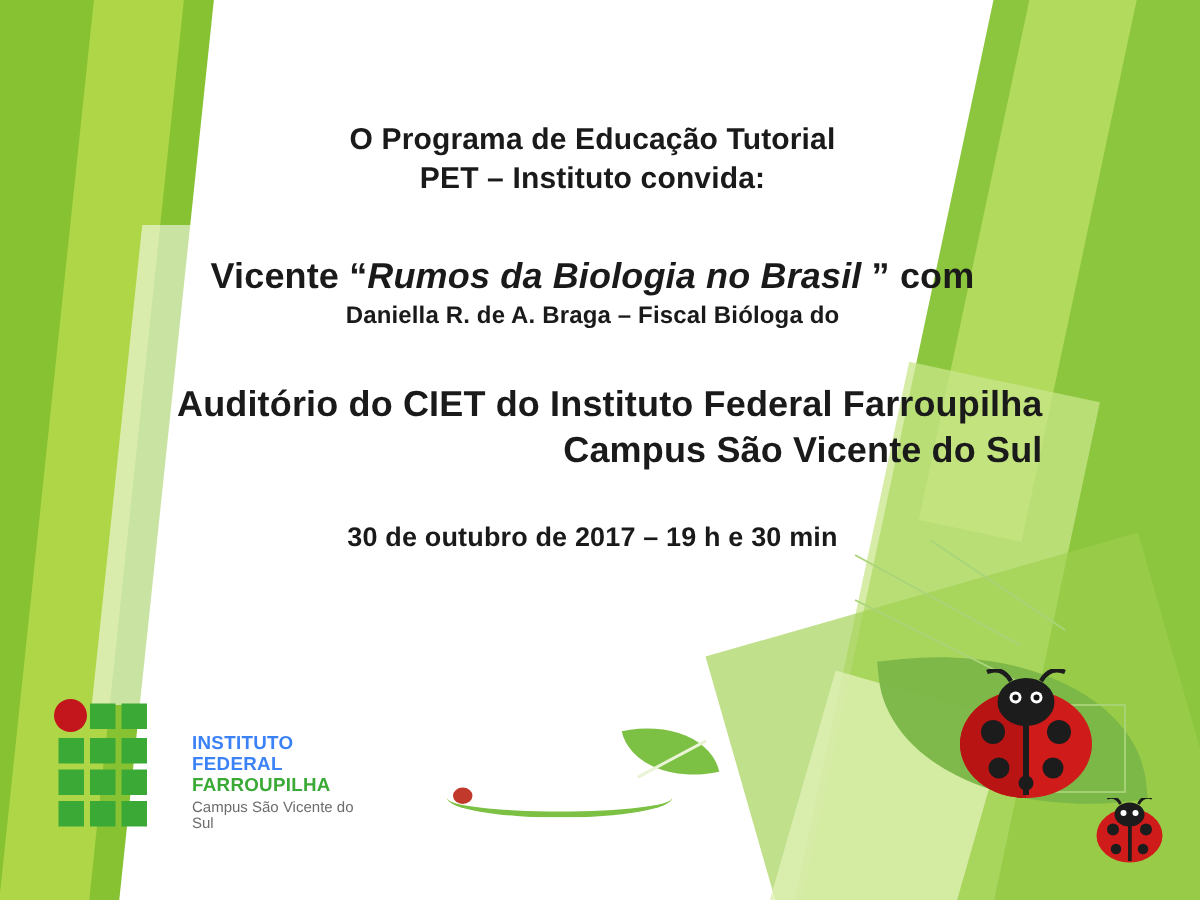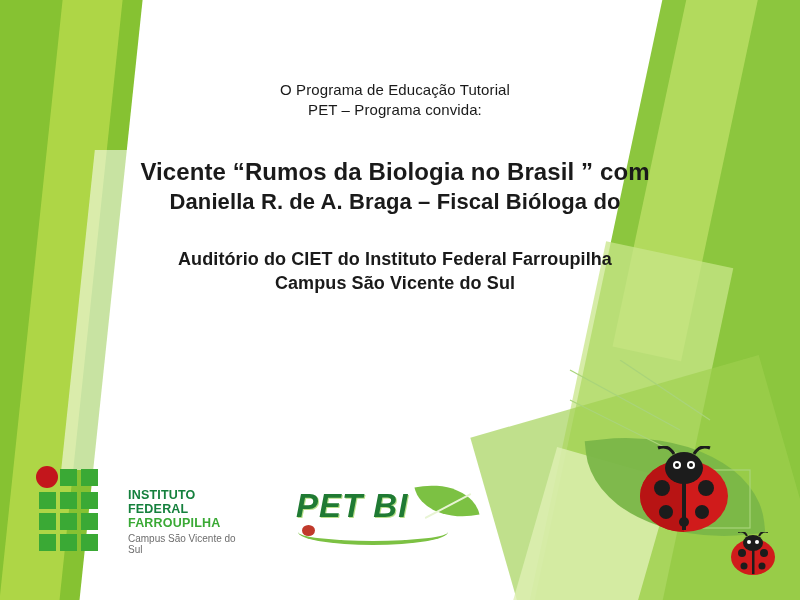--- a/index.html
+++ b/index.html
@@ -146,44 +146,46 @@
     margin: 0;
     line-height: 1.32;
     letter-spacing: 0.1px;
   }
 
   .para {
     margin: 0 0 0 0;
   }
 
   .block-1 {
-    font-size: 15px;
-    font-weight: normal;
+    font-size: 20px;
+    font-weight: bold;
     text-align: center;
   }
 
   .spacer-1 { height: 36px; }
 
   .block-2 {
     font-size: 24px;
     font-weight: bold;
   }
   .block-2 .l2,
   .block-2 .l3 {
-    font-size: 22px;
+    font-size: 16px;
   }
   .title-italic {
+    font-style: italic;
     font-weight: bold;
   }
 
   .spacer-2 { height: 32px; }
 
   .block-3 {
-    font-size: 18px;
-    font-weight: bold;
+    font-size: 24px;
+    font-weight: bold;
+    text-align: right;
   }
 
   .spacer-3 { height: 30px; }
 
   .block-4 {
     font-size: 18px;
     font-weight: bold;
   }
 
   
@@ -218,21 +220,21 @@
   }
   .iff-text {
     position: absolute;
     left: 92px;
     top: 26px;
     line-height: 1.12;
   }
   .iff-t1 {
     font-size: 12.5px;
     font-weight: bold;
-    color: #15803d;
+    color: #3b82f6;
     letter-spacing: 0.2px;
   }
   .iff-t2 {
     font-size: 12.5px;
     font-weight: bold;
     color: #3aa935;
     letter-spacing: 0.2px;
   }
   .iff-t3 {
     font-size: 10px;
@@ -340,39 +342,42 @@
   <div class="deco right-band-3"></div>
   <div class="deco right-band-4"></div>
   <div class="deco right-soft-1"></div>
   <div class="deco right-soft-2"></div>
   <div class="deco bottom-white"></div>
 
   <div class="content">
 
     <div class="para block-1">
       <p class="line">O Programa de Educação Tutorial</p>
-      <p class="line">PET – Programa convida:</p>
+      <p class="line">PET – Instituto convida:</p>
     </div>
 
     <div class="spacer-1"></div>
 
     <div class="para block-2">
       <p class="line l1"><span>Vicente “</span><span class="title-italic">Rumos da Biologia no Brasil</span><span> ” com</span></p>
       <p class="line l2">Daniella R. de A. Braga – Fiscal Bióloga do</p>
     </div>
 
     <div class="spacer-2"></div>
 
     <div class="para block-3">
       <p class="line">Auditório do CIET do Instituto Federal Farroupilha</p>
       <p class="line">Campus São Vicente do Sul</p>
     </div>
 
     <div class="spacer-3"></div>
 
+    <div class="para block-4">
+      <p class="line">30 de outubro de 2017 – 19 h e 30 min</p>
+    </div>
 
   </div>
 
   <div class="iff-logo">
     <div class="iff-grid">
       <span class="iff-dot"></span>
       <span class="iff-sq" style="left:24px; top:3px;"></span>
       <span class="iff-sq" style="left:45px; top:3px;"></span>
       <span class="iff-sq" style="left:3px;  top:26px;"></span>
       <span class="iff-sq" style="left:24px; top:26px;"></span>
@@ -385,21 +390,20 @@
       <span class="iff-sq" style="left:45px; top:68px;"></span>
     </div>
     <div class="iff-text">
       <div class="iff-t1">INSTITUTO FEDERAL</div>
       <div class="iff-t2">FARROUPILHA</div>
       <div class="iff-t3">Campus São Vicente do Sul</div>
     </div>
   </div>
 
   <div class="petbio">
-    <div class="petbio-text">PET BI</div>
     <div class="petbio-leaf"></div>
     <div class="petbio-leaf-vein"></div>
     <div class="petbio-swoosh"></div>
     <div class="petbio-ant"></div>
   </div>
 
   <div class="bug-leaf"></div>
 
   <svg class="deco" style="right:10px; bottom:60px; width:230px; height:180px;" viewBox="0 0 230 180">
     <line x1="10" y1="10" x2="120" y2="70" stroke="#a9d47a" stroke-width="1.2"></line>

